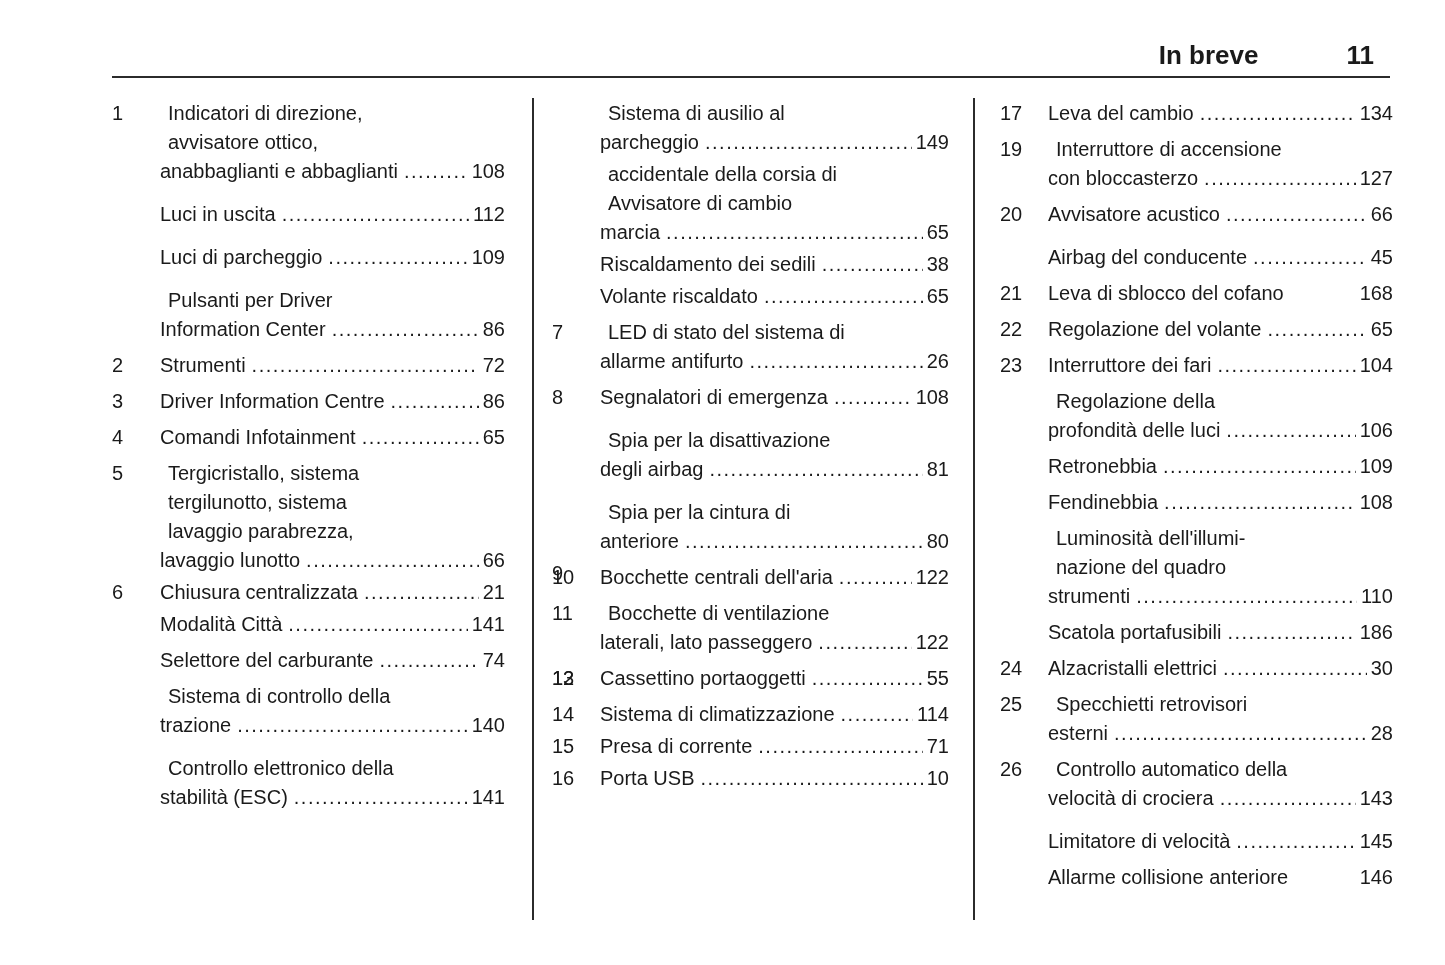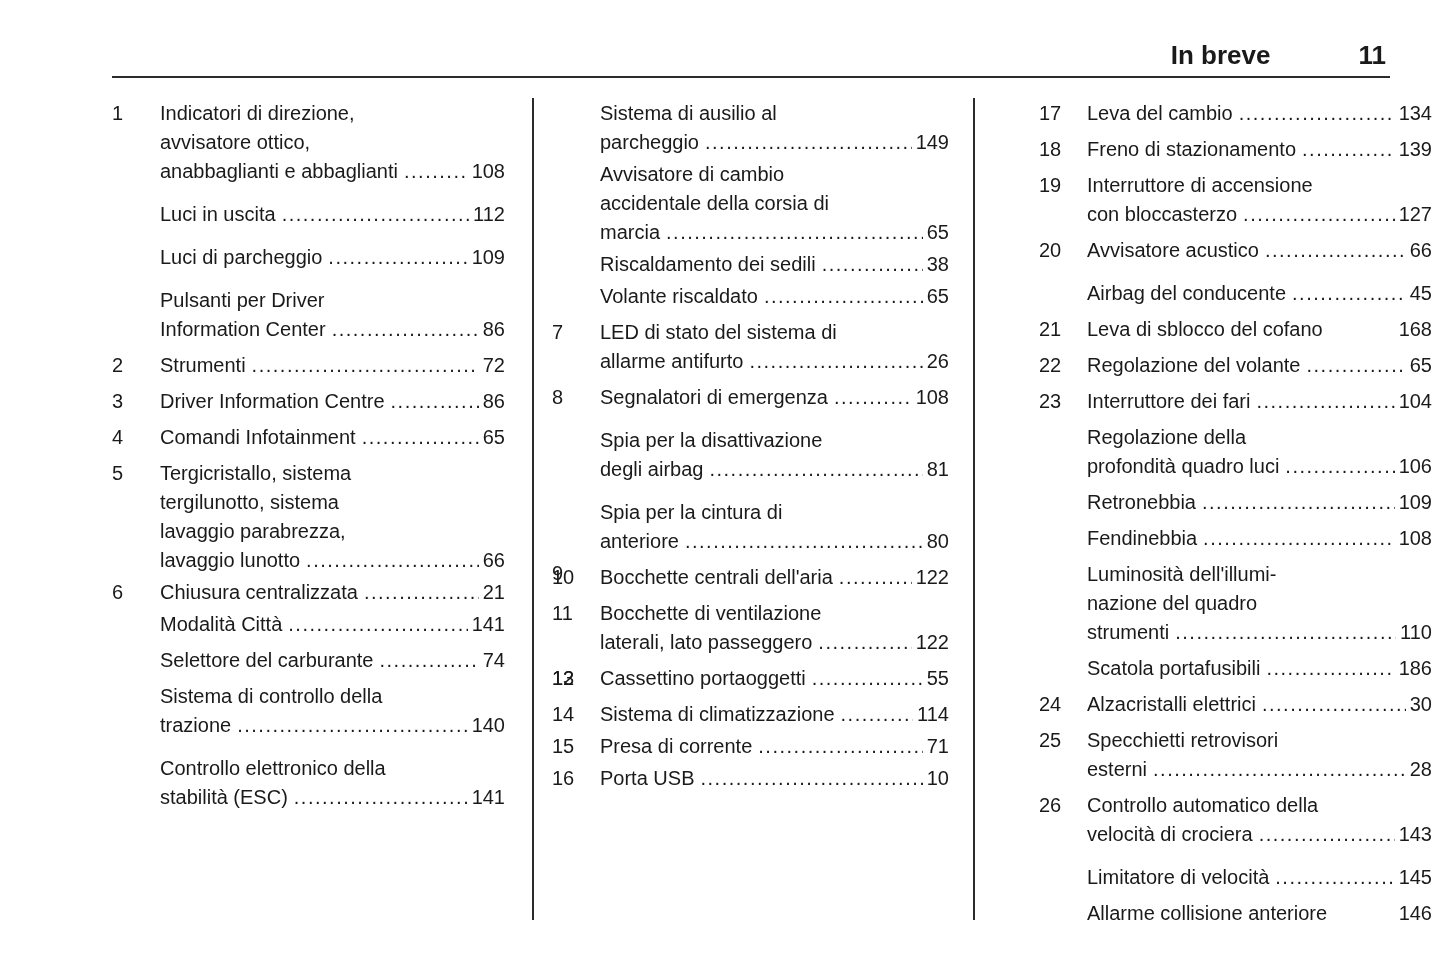--- a/index.html
+++ b/index.html
@@ -12,21 +12,21 @@
     width: 1445px;
     height: 965px;
     background: #ffffff;
     color: #1a1a1a;
     font-family: "Liberation Sans", "DejaVu Sans", sans-serif;
     overflow: hidden;
   }
   
   .page-header {
     position: absolute;
-    left: 108px;
+    left: 96px;
     top: 41px;
     width: 1278px;
     display: flex;
     justify-content: flex-end;
     align-items: baseline;
     font-size: 26px;
     font-weight: bold;
     line-height: 28px;
   }
   .page-header .hdr-title { white-space: nowrap; }
@@ -51,38 +51,38 @@
   .vdivider.d2 { left: 973px; }
   
   .toc-column {
     position: absolute;
     top: 99px;
     font-size: 20px;
     line-height: 29px;
   }
   .toc-column.c1 { left: 112px; width: 393px; }
   .toc-column.c2 { left: 552px; width: 397px; }
-  .toc-column.c3 { left: 1039px; width: 393px; }
+  .toc-column.c3 { left: 1000px; width: 393px; }
   
   .entry {
     position: relative;
     padding-left: 48px;
     margin: 0;
   }
   .entry.gap-first  { margin-top: 0; }
   .entry.gap-tight  { margin-top: 3px; }
   .entry.gap-normal { margin-top: 7px; }
   .entry.gap-spaced { margin-top: 14px; }
   .entry .num {
     position: absolute;
     left: 0;
     top: 0;
     white-space: nowrap;
   }
-  .entry .line { white-space: nowrap; }
+  .entry .line { white-space: nowrap; margin-left: 8px; }
   .entry .lastline {
     display: flex;
     align-items: center;
   }
   .entry .t {
     flex: 0 0 auto;
     white-space: nowrap;
   }
   .entry .dots {
     flex: 1 1 auto;
@@ -277,22 +277,22 @@
           <span class="t">parcheggio</span>
           <span class="dots"></span>
           <span class="pagenum">149</span>
         </div>
       </div>
     </div>
 
     <div class="entry gap-tight">
       <span class="num"></span>
       <div class="body">
-        <div class="line">Avvisatore di cambio</div>
-          <div class="line">accidentale della corsia di</div>
+        <div class="line">accidentale della corsia di</div>
+          <div class="line">Avvisatore di cambio</div>
           <div class="lastline">
           <span class="t">marcia</span>
           <span class="dots"></span>
           <span class="pagenum">65</span>
         </div>
       </div>
     </div>
 
     <div class="entry gap-tight">
       <span class="num"></span>
@@ -443,30 +443,20 @@
       <span class="num">17</span>
       <div class="body">
         <div class="lastline">
           <span class="t">Leva del cambio</span>
           <span class="dots"></span>
           <span class="pagenum">134</span>
         </div>
       </div>
     </div>
 
-    <div class="entry gap-normal">
-      <span class="num">18</span>
-      <div class="body">
-        <div class="lastline">
-          <span class="t">Freno di stazionamento</span>
-          <span class="dots"></span>
-          <span class="pagenum">139</span>
-        </div>
-      </div>
-    </div>
 
     <div class="entry gap-normal">
       <span class="num">19</span>
       <div class="body">
         <div class="line">Interruttore di accensione</div>
           <div class="lastline">
           <span class="t">con bloccasterzo</span>
           <span class="dots"></span>
           <span class="pagenum">127</span>
         </div>
@@ -526,21 +516,21 @@
           <span class="pagenum">104</span>
         </div>
       </div>
     </div>
 
     <div class="entry gap-normal">
       <span class="num"></span>
       <div class="body">
         <div class="line">Regolazione della</div>
           <div class="lastline">
-          <span class="t">profondità quadro luci</span>
+          <span class="t">profondità delle luci</span>
           <span class="dots"></span>
           <span class="pagenum">106</span>
         </div>
       </div>
     </div>
 
     <div class="entry gap-normal">
       <span class="num"></span>
       <div class="body">
         <div class="lastline">

